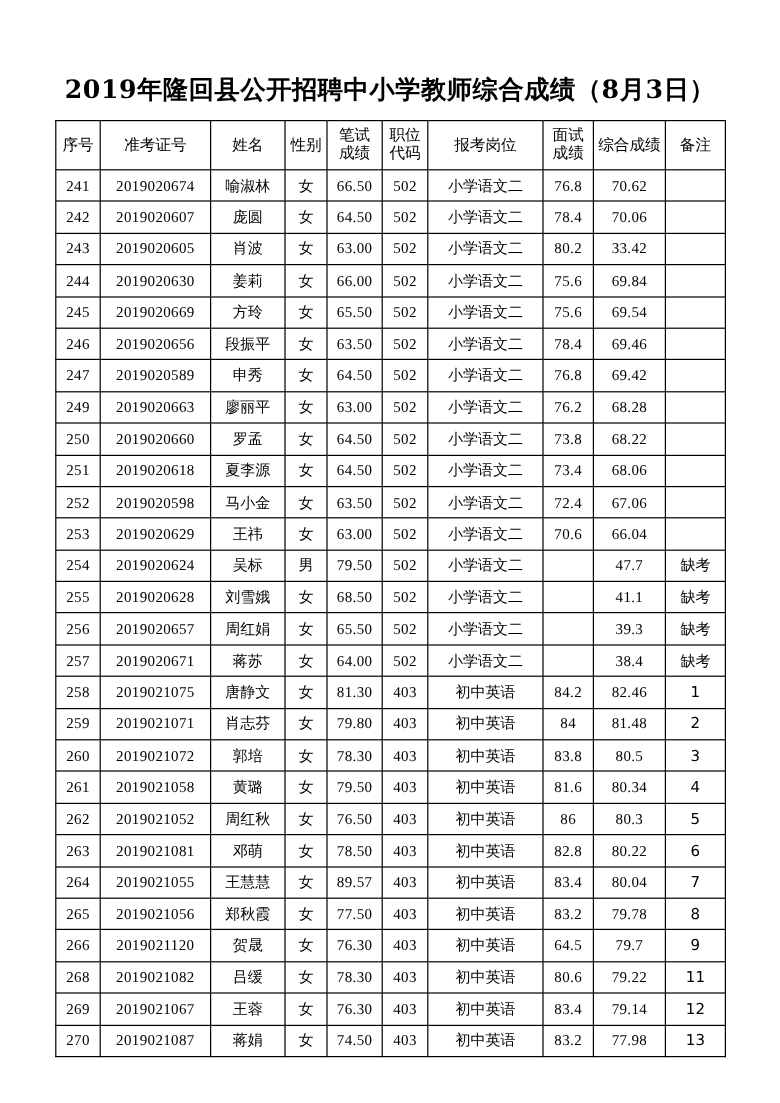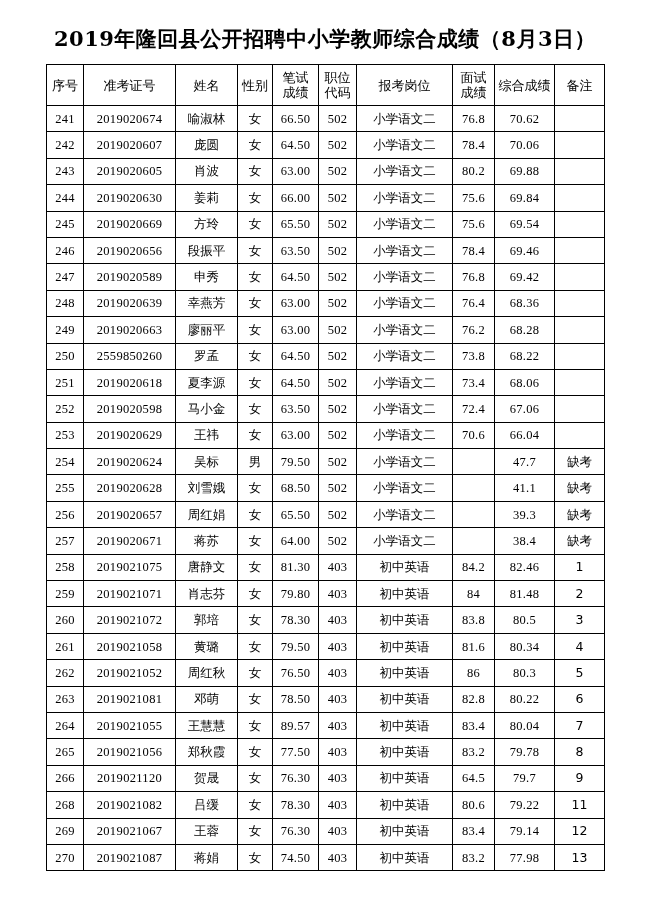--- a/index.html
+++ b/index.html
@@ -19,21 +19,21 @@
     width: 650px;
     height: 919px;
     background: #ffffff;
     box-sizing: border-box;
   }
   .doc-title {
     text-align: center;
     font-size: 21px;
     font-weight: bold;
     letter-spacing: 0.5px;
-    padding-top: 24px;
+    padding-top: 60px;
     padding-bottom: 0;
     line-height: 30px;
     white-space: nowrap;
   }
   .table-wrap {
     margin: 10px auto 0 auto;
     width: 558px;
   }
   table.grades {
     border-collapse: collapse;
@@ -165,21 +165,21 @@
           </tr>
           <tr>
             <td class="num">243</td>
             <td class="num">2019020605</td>
             <td class="cn">肖波</td>
             <td class="cn">女</td>
             <td class="num">63.00</td>
             <td class="num">502</td>
             <td class="cn">小学语文二</td>
             <td class="num">80.2</td>
-            <td class="num">69.88</td>
+            <td class="num">33.42</td>
             <td class="cn"></td>
           </tr>
           <tr>
             <td class="num">244</td>
             <td class="num">2019020630</td>
             <td class="cn">姜莉</td>
             <td class="cn">女</td>
             <td class="num">66.00</td>
             <td class="num">502</td>
             <td class="cn">小学语文二</td>
@@ -217,46 +217,34 @@
             <td class="cn">申秀</td>
             <td class="cn">女</td>
             <td class="num">64.50</td>
             <td class="num">502</td>
             <td class="cn">小学语文二</td>
             <td class="num">76.8</td>
             <td class="num">69.42</td>
             <td class="cn"></td>
           </tr>
           <tr>
-            <td class="num">248</td>
-            <td class="num">2019020639</td>
-            <td class="cn">幸燕芳</td>
-            <td class="cn">女</td>
-            <td class="num">63.00</td>
-            <td class="num">502</td>
-            <td class="cn">小学语文二</td>
-            <td class="num">76.4</td>
-            <td class="num">68.36</td>
-            <td class="cn"></td>
-          </tr>
-          <tr>
             <td class="num">249</td>
             <td class="num">2019020663</td>
             <td class="cn">廖丽平</td>
             <td class="cn">女</td>
             <td class="num">63.00</td>
             <td class="num">502</td>
             <td class="cn">小学语文二</td>
             <td class="num">76.2</td>
             <td class="num">68.28</td>
             <td class="cn"></td>
           </tr>
           <tr>
             <td class="num">250</td>
-            <td class="num">2559850260</td>
+            <td class="num">2019020660</td>
             <td class="cn">罗孟</td>
             <td class="cn">女</td>
             <td class="num">64.50</td>
             <td class="num">502</td>
             <td class="cn">小学语文二</td>
             <td class="num">73.8</td>
             <td class="num">68.22</td>
             <td class="cn"></td>
           </tr>
           <tr>

